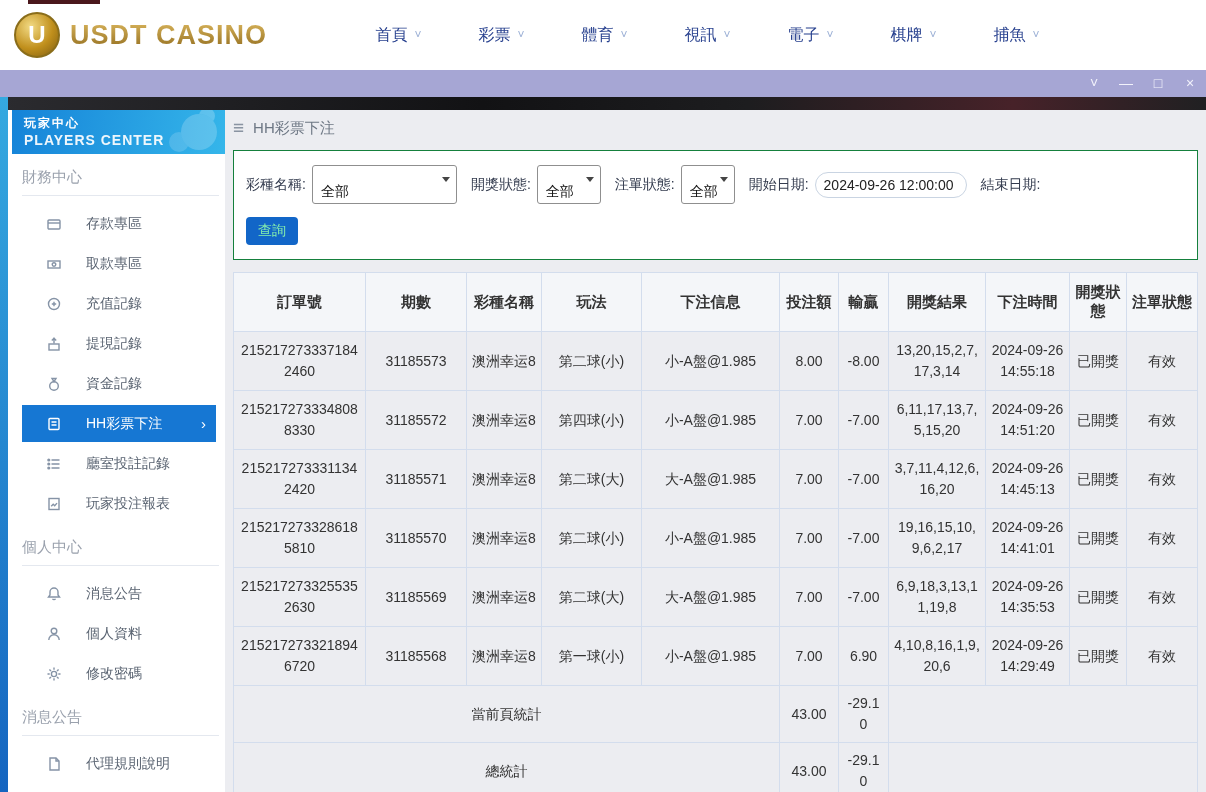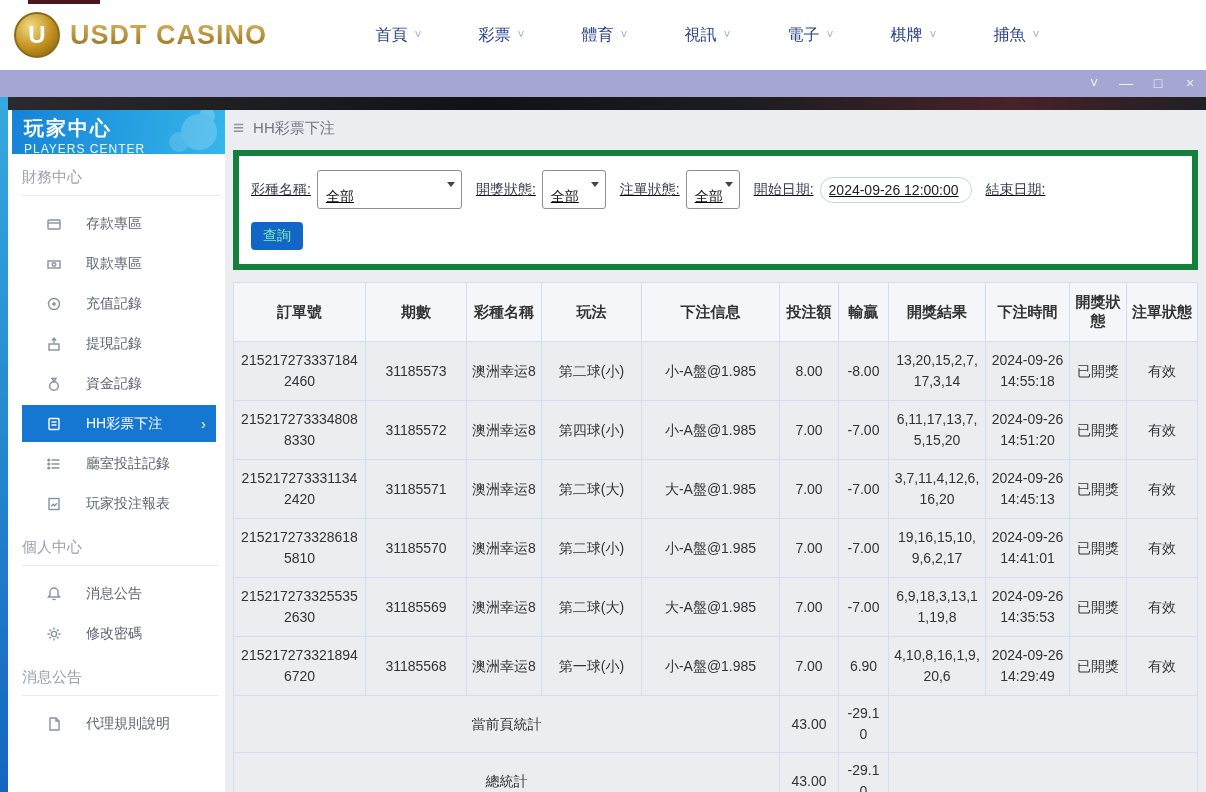--- a/index.html
+++ b/index.html
@@ -33,38 +33,38 @@
     background:linear-gradient(90deg,#2b2b2f 0%,#121214 40%,#1d1d1f 62%,#472229 84%,#202022 100%); }
   .left-strip { position:absolute; left:0; top:0; width:8px; height:100%;
     background:linear-gradient(180deg,#35a9e0,#1565c0); }
 
   
   .sidebar { position:absolute; left:8px; top:13px; width:217px; height:682px; background:#fff; }
   .sb-header { margin-left:4px; height:44px; padding:5px 0 0 12px; color:#fff; position:relative; overflow:hidden;
     background:linear-gradient(100deg,#1583d8,#35b6ea); cursor:default; }
   .sb-header::after { content:""; position:absolute; right:8px; top:4px; width:36px; height:36px; border-radius:50%;
     background:rgba(255,255,255,.20); box-shadow:-20px 10px 0 -8px rgba(255,255,255,.16), 8px -16px 0 -10px rgba(255,255,255,.22); }
-  .sb-title { font-size:20px; font-weight:bold; letter-spacing:2px; }
-  .sb-sub { font-size:12px; letter-spacing:1px; opacity:.92; }
+  .sb-title { font-size:12px; font-weight:bold; letter-spacing:2px; }
+  .sb-sub { font-size:14px; letter-spacing:1px; opacity:.92;font-weight:bold; }
   .sb-section-title { margin:14px 6px 0 14px; padding-bottom:8px; color:#9aa1ad; font-size:15px;
     border-bottom:1px solid #e4e8ef; }
   .sb-list { margin-top:8px; }
   .sb-item { height:40px; display:flex; align-items:center; gap:24px; padding-left:38px;
     color:#5a6472; font-size:14px; cursor:pointer; }
   .sb-item .sb-icon { width:16px; height:16px; color:#8593a6; flex:0 0 16px; }
   .sb-item.active { background:#1677d3; color:#fff; height:37px; margin:1px 9px 2px 14px; padding-left:24px; }
   .sb-item.active .sb-icon { color:#fff; }
   .sb-arrow { margin-left:auto; padding-right:10px; font-size:15px; }
 
   
   .content { position:absolute; left:233px; top:13px; width:965px; height:682px; }
   .content-header { display:flex; align-items:center; gap:9px; height:28px; margin-top:4px;
     color:#6d7784; font-size:15px; }
   .hamburger { font-size:19px; color:#8a94a2; cursor:pointer; }
-  .panel { background:#fff; border:6px solid #15803d;text-decoration:underline; }
+  .panel { background:#fff; border:1px solid #15803d; }
 
   .filter-panel { margin-top:8px; padding:14px 12px; }
   .filter-row { display:flex; align-items:center; gap:6px; font-size:14px; color:#333b4e; white-space:nowrap; }
   .fld-label { margin-left:8px; }
   .fld-label:first-child { margin-left:0; }
   .select { position:relative; height:39px; border:1px solid #8f8f8f; border-radius:3px; background:#fff;
     display:flex; align-items:center; padding:14px 22px 0 8px; font-size:14px; color:#111; cursor:pointer; }
   .select .caret { position:absolute; right:6px; top:11px; width:0; height:0;
     border-left:4px solid transparent; border-right:4px solid transparent; border-top:5px solid #444; }
   .w-lg { width:145px; } .w-md { width:64px; } .w-sm { width:54px; }
@@ -224,20 +224,29 @@
     <div class="sb-section-title">個人中心</div>
     <div class="sb-list">
       <div class="sb-item">
         <span class="sb-icon">
           <svg viewBox="0 0 16 16" width="16" height="16" fill="none" stroke="currentColor" stroke-width="1.4">
               <path d="M8 2a4 4 0 0 1 4 4v3l1.5 2h-11L4 9V6a4 4 0 0 1 4-4z"></path>
               <path d="M6.6 12.7a1.5 1.5 0 0 0 2.8 0"></path>
             </svg>
         </span>
         <span>消息公告</span>
+      </div>
+      <div class="sb-item">
+        <span class="sb-icon">
+          <svg viewBox="0 0 16 16" width="16" height="16" fill="none" stroke="currentColor" stroke-width="1.4">
+              <circle cx="8" cy="5" r="2.8"></circle>
+              <path d="M2.8 14a5.2 5.2 0 0 1 10.4 0"></path>
+            </svg>
+        </span>
+        <span>個人資料</span>
       </div>
       <div class="sb-item">
         <span class="sb-icon">
           <svg viewBox="0 0 16 16" width="16" height="16" fill="none" stroke="currentColor" stroke-width="1.4">
               <circle cx="8" cy="8" r="2.6"></circle>
               <path d="M8 1.5v2.2M8 12.3v2.2M1.5 8h2.2M12.3 8h2.2M3.4 3.4l1.6 1.6M11 11l1.6 1.6M12.6 3.4L11 5M5 11l-1.6 1.6"></path>
             </svg>
         </span>
         <span>修改密碼</span>
       </div>

